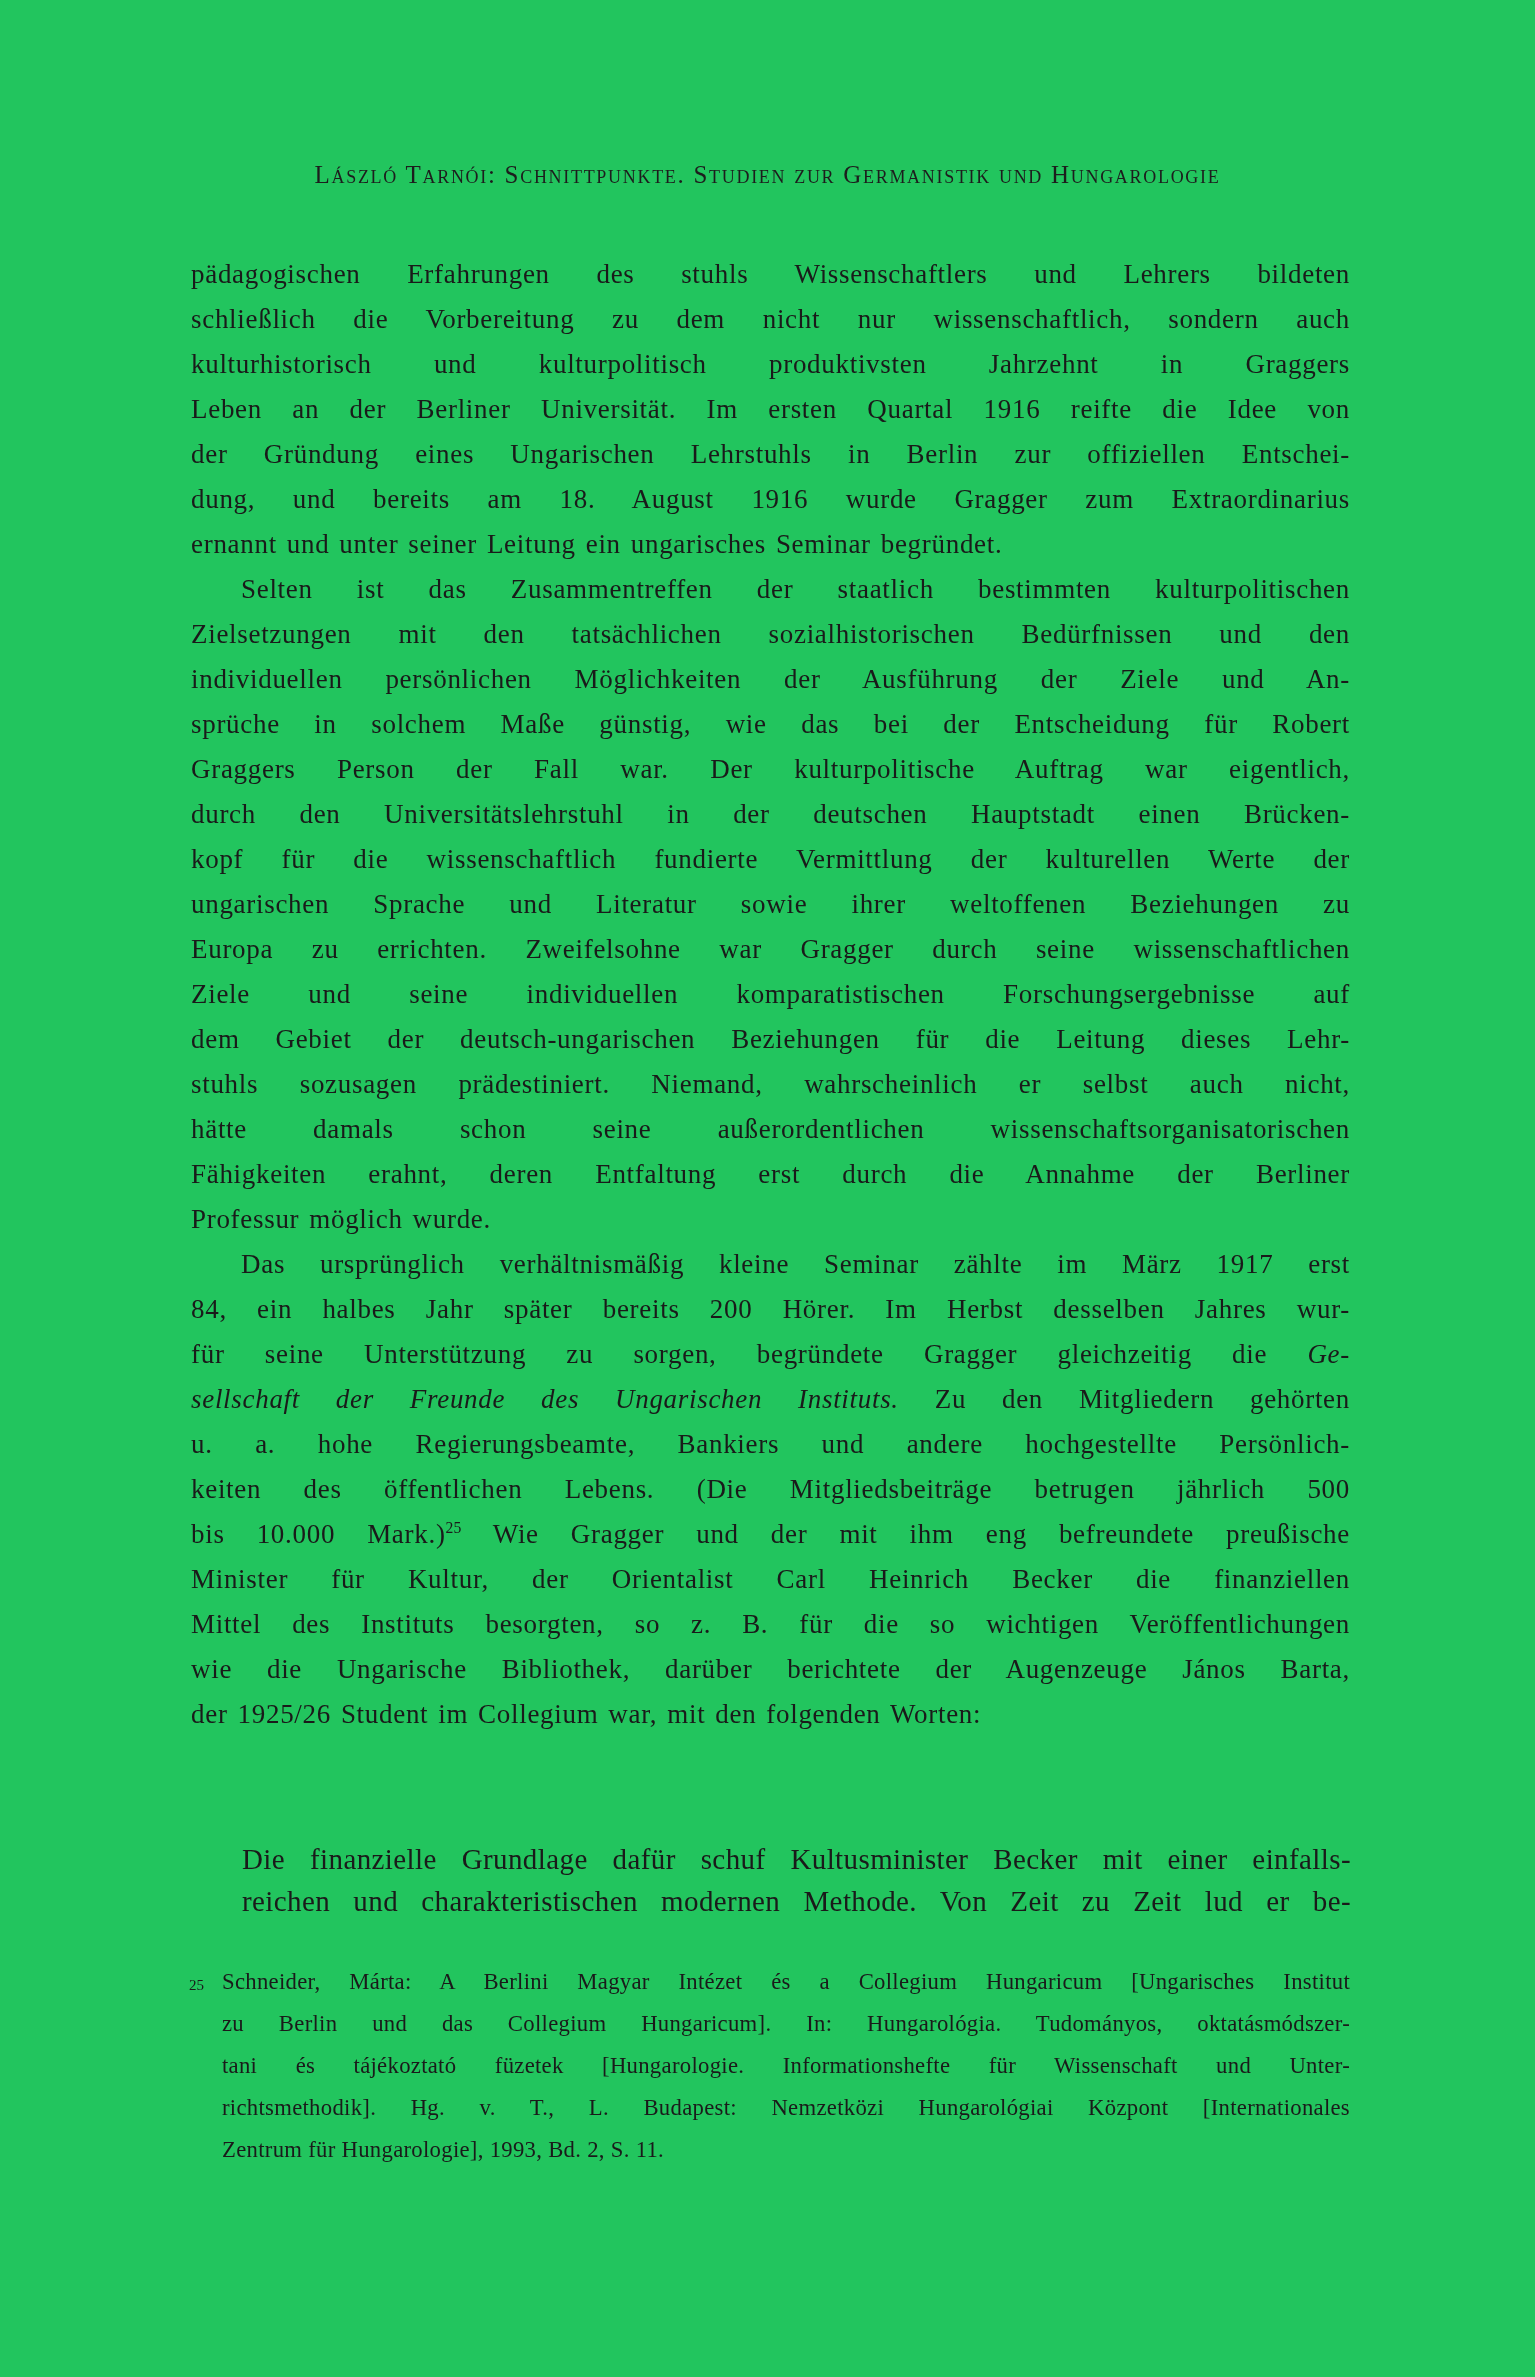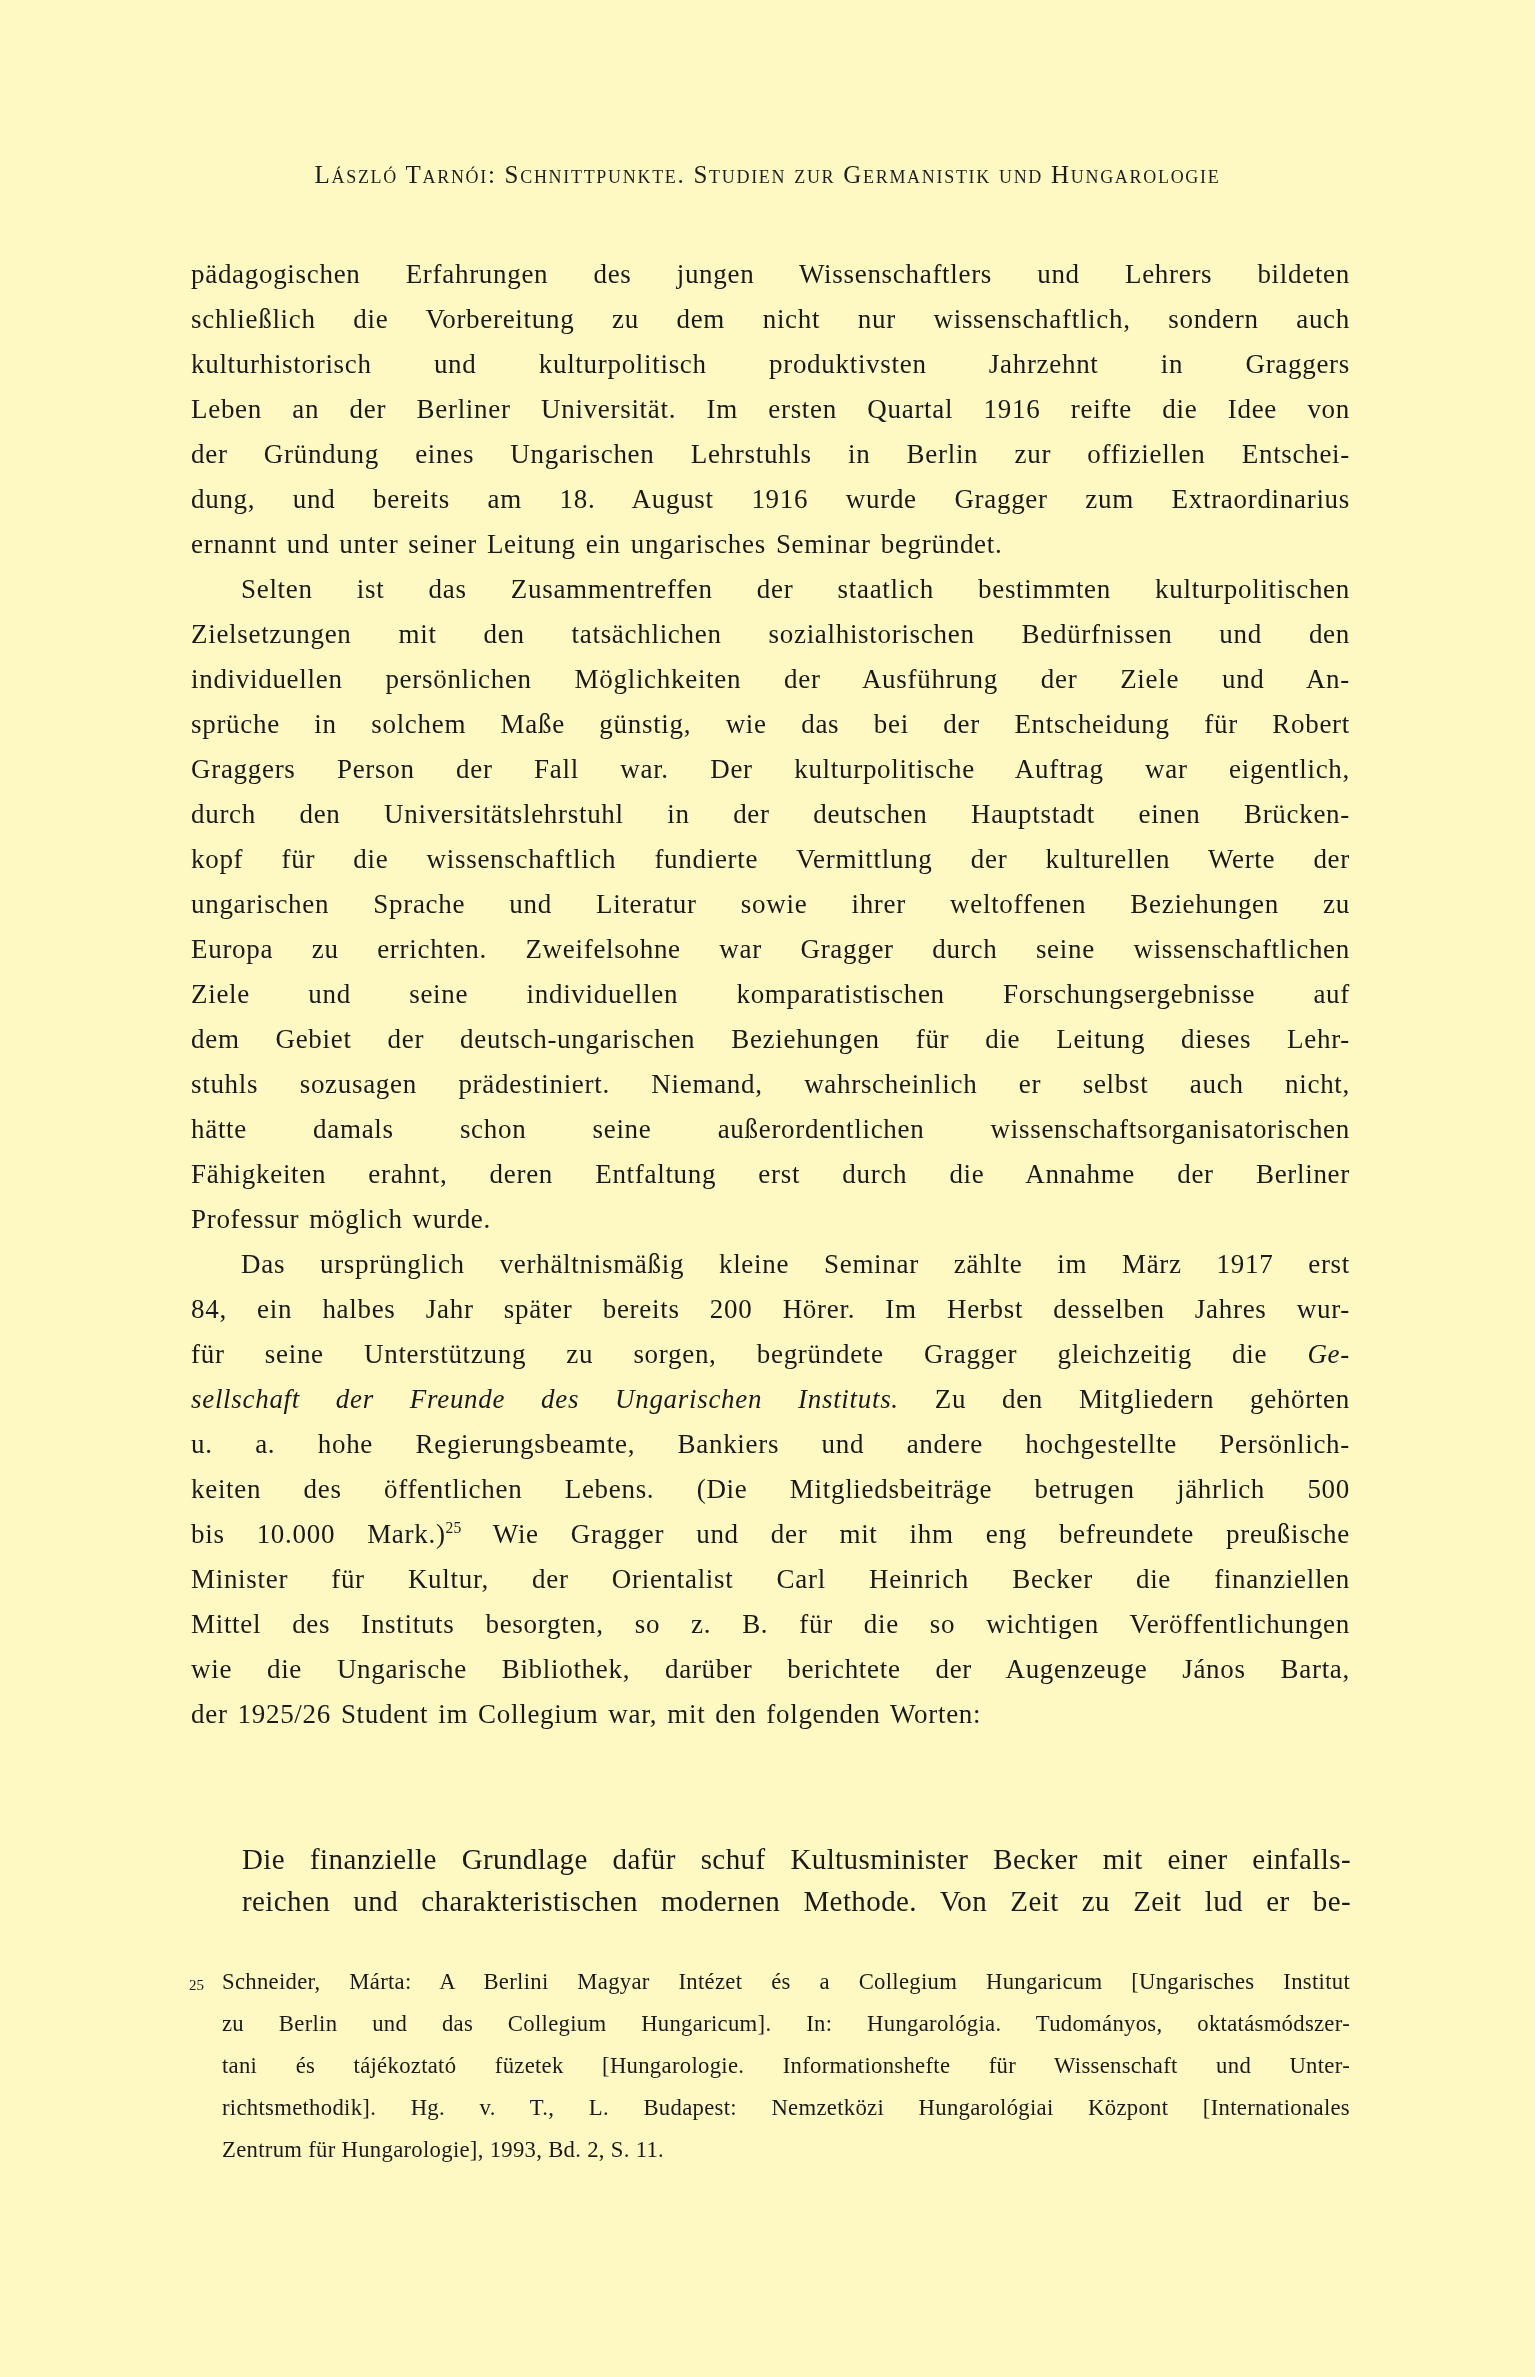--- a/index.html
+++ b/index.html
@@ -1,20 +1,20 @@
 <!DOCTYPE html>
 <html style="font-size:13.4px"><head>
 <meta charset="utf-8">
 <style>
   html, body { margin: 0; padding: 0; background: #ffffff; }
   .page {
     position: relative;
     width: 1535px;
     height: 2377px;
-    background: #fef9c3;
+    background: #22c55e;
     font-family: "Liberation Serif", "DejaVu Serif", serif;
     color: #1a1a1a;
     overflow: hidden;
   }
   .running-header {
     position: absolute;
     top: 161px;
     left: 0;
     width: 100%;
     text-align: center;
@@ -91,21 +91,21 @@
   }
 </style>
 </head>
 <body>
 
 <div class="page">
 
   <div class="running-header">László Tarnói: Schnittpunkte. Studien zur Germanistik und Hungarologie</div>
 
   <div class="body-text">
-      <div class="line"><span>pädagogischen Erfahrungen des jungen Wissenschaftlers und Lehrers bildeten</span></div>
+      <div class="line"><span>pädagogischen Erfahrungen des stuhls Wissenschaftlers und Lehrers bildeten</span></div>
       <div class="line"><span>schließlich die Vorbereitung zu dem nicht nur wissenschaftlich, sondern auch</span></div>
       <div class="line"><span>kulturhistorisch und kulturpolitisch produktivsten Jahrzehnt in Graggers</span></div>
       <div class="line"><span>Leben an der Berliner Universität. Im ersten Quartal 1916 reifte die Idee von</span></div>
       <div class="line"><span>der Gründung eines Ungarischen Lehrstuhls in Berlin zur offiziellen Entschei-</span></div>
       <div class="line"><span>dung, und bereits am 18. August 1916 wurde Gragger zum Extraordinarius</span></div>
       <div class="line last"><span>ernannt und unter seiner Leitung ein ungarisches Seminar begründet.</span></div>
       <div class="line indent"><span>Selten ist das Zusammentreffen der staatlich bestimmten kulturpolitischen</span></div>
       <div class="line"><span>Zielsetzungen mit den tatsächlichen sozialhistorischen Bedürfnissen und den</span></div>
       <div class="line"><span>individuellen persönlichen Möglichkeiten der Ausführung der Ziele und An-</span></div>
       <div class="line"><span>sprüche in solchem Maße günstig, wie das bei der Entscheidung für Robert</span></div>

